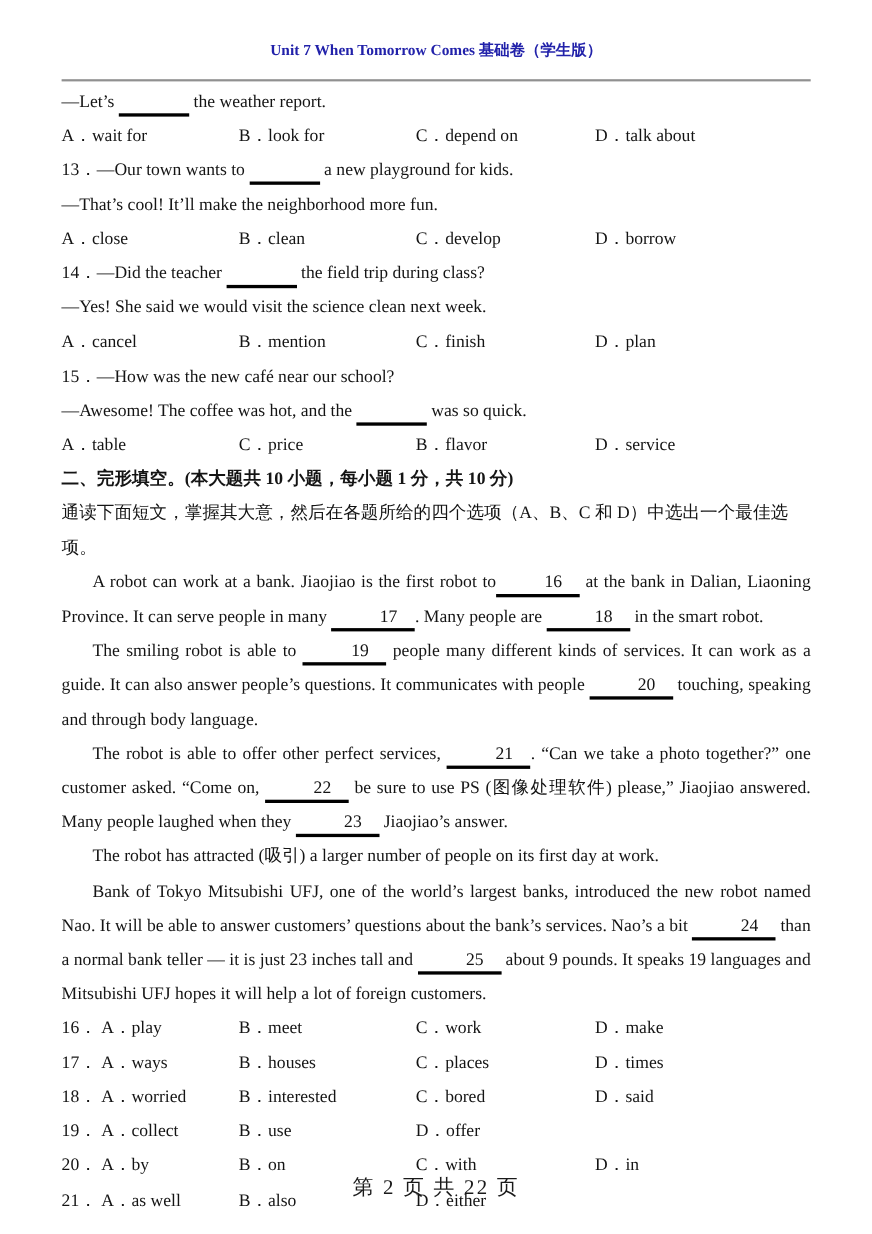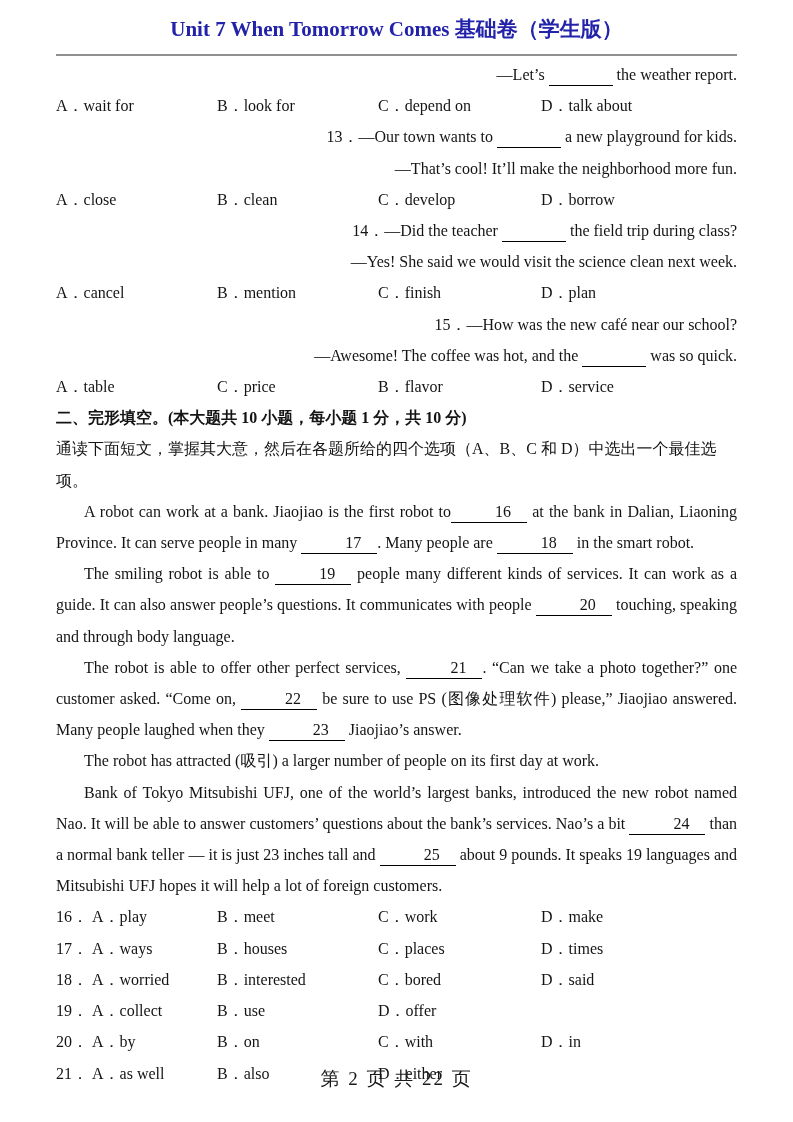--- a/index.html
+++ b/index.html
@@ -8,48 +8,48 @@
     font-family: "Liberation Serif", "DejaVu Serif", serif;
     color: #141414;
   }
   .page {
     position: relative;
     width: 793px; height: 1122px;
     background: #ffffff;
     overflow: hidden;
   }
   .header-title {
-    padding-top: 16px;
+    padding-top: 34px;
     text-align: center;
-    font-size: 21px;
+    font-size: 14px;
     line-height: 26px;
     font-weight: bold;
     color: #2222aa;
   }
   .rule {
     margin: 12px 56px 0 56px;
     border-top: 2px solid #909090;
     height: 0;
   }
   .content {
     margin: 3px 56px 0 56px;
     width: 681px;
     font-size: 16px;
     line-height: 31.2px;
   }
   .content p { margin: 0; padding: 0; }
-  .dialog { text-align: right; }
+  .dialog { text-align: left; }
   .heading { font-weight: bold; }
   .instruction { text-align: left; }
   .para { text-align: justify; text-indent: 28px; }
   .blank {
     display: inline-block;
     min-width: 64px;
     line-height: 20px;
-    border-bottom: 1px solid #000000;
+    border-bottom: 3px solid #000000;
     text-align: center;
   }
   .blank.numbered { min-width: 76px; }
   .opt-row {
     display: grid;
     grid-template-columns: 161px 161px 163px 1fr;
   }
   .opt-cell { white-space: nowrap; }
   .opt-num { display: inline-block; min-width: 36px; }
   .footer {

